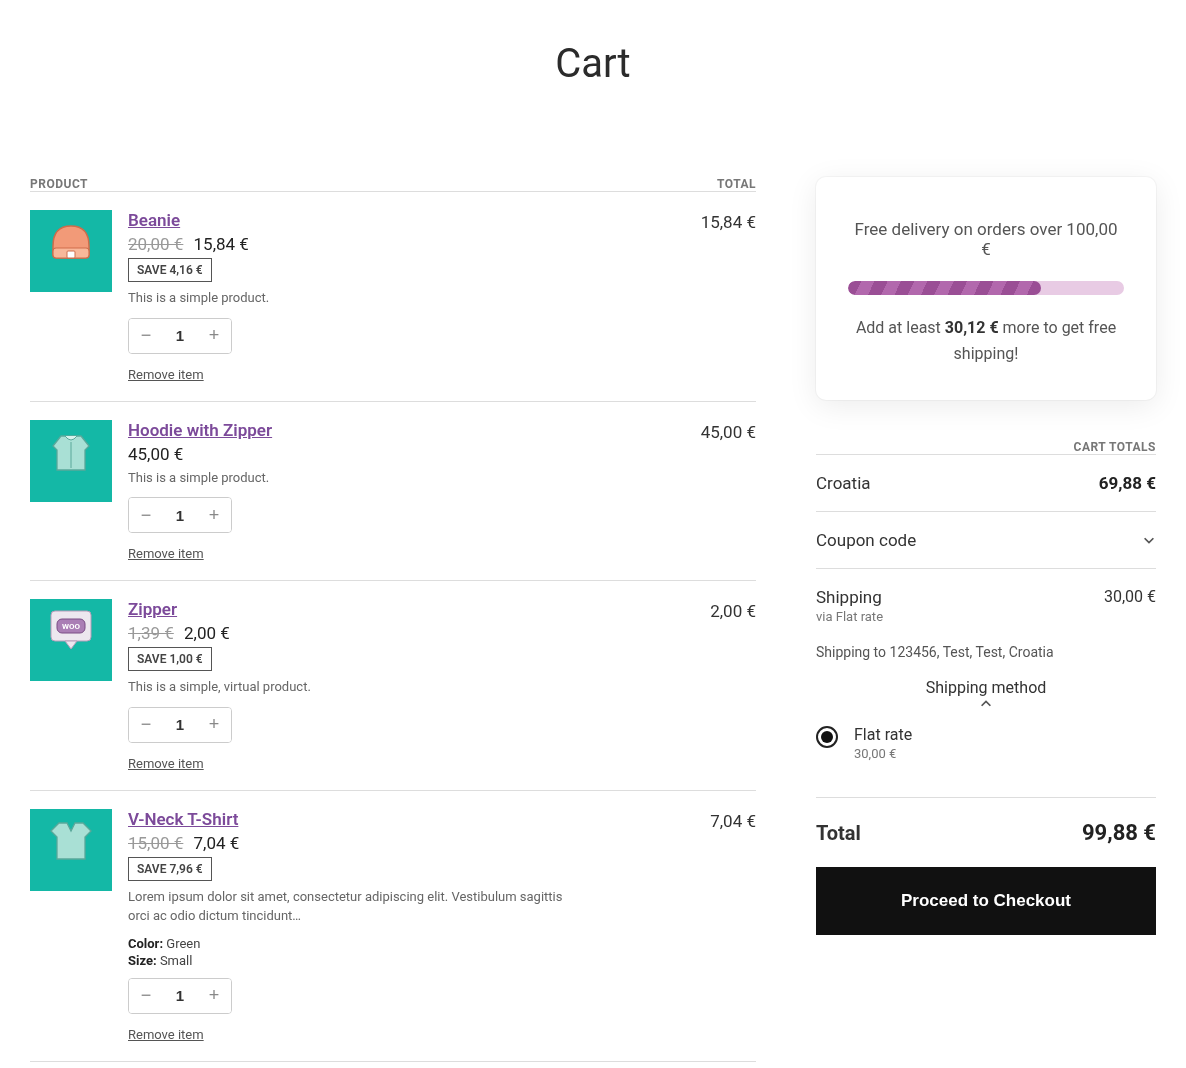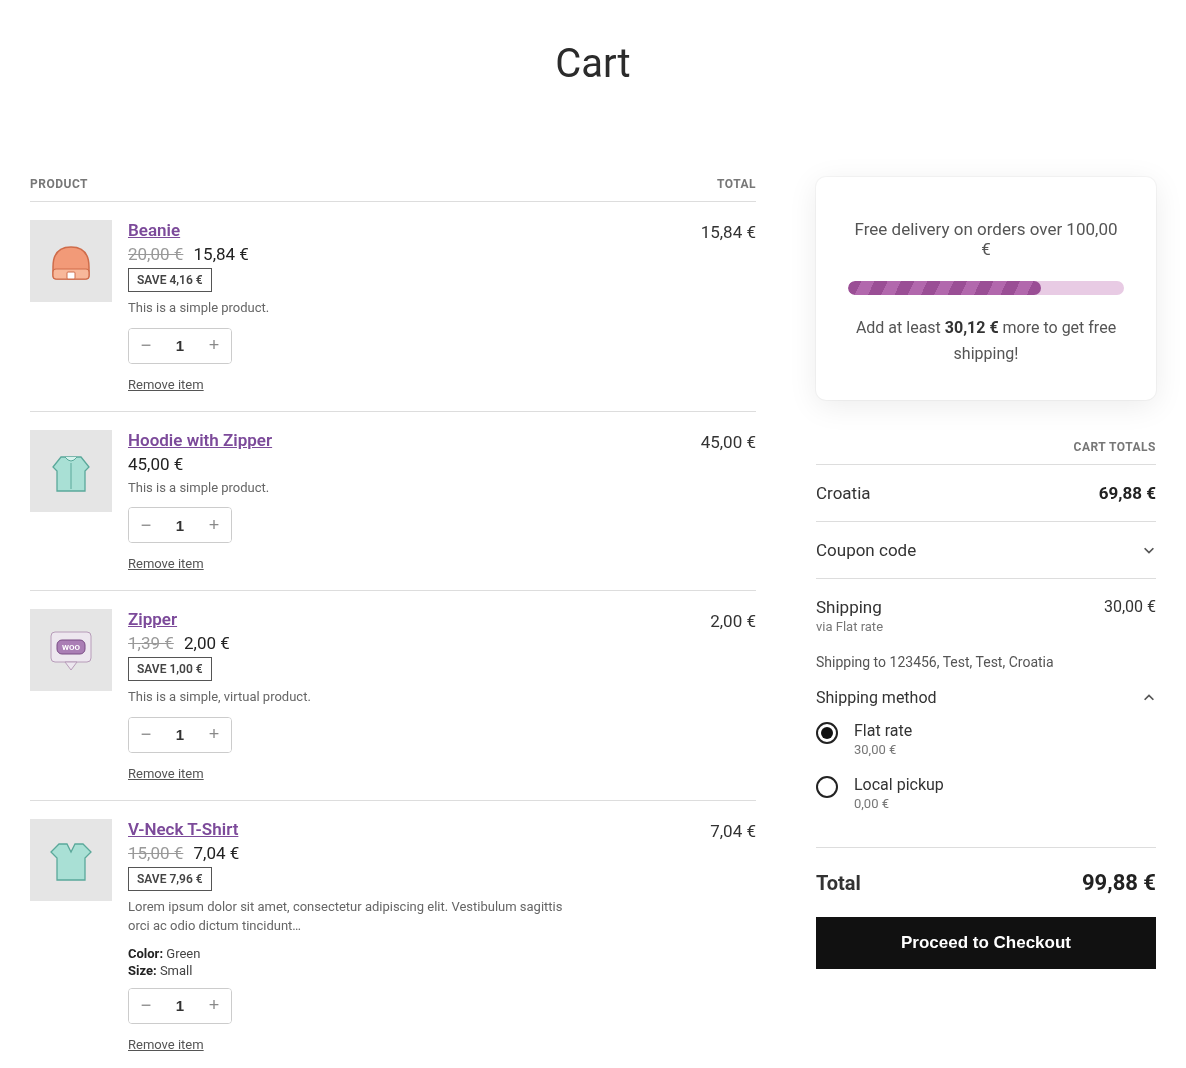--- a/index.html
+++ b/index.html
@@ -4,23 +4,23 @@
 <style>
   * { box-sizing: border-box; margin: 0; padding: 0; }
   body { font-family: -apple-system, BlinkMacSystemFont, "Segoe UI", Roboto, "Helvetica Neue", Arial, sans-serif; background: #fff; color: #333; }
   .page { width: 1186px; margin: 0 auto; padding: 20px 30px 40px; }
   h1.page-title { font-size: 40px; font-weight: 400; text-align: center; color: #2b2b2b; margin: 20px 0 90px; }
   .layout { display: flex; gap: 60px; align-items: flex-start; }
   .cart-col { flex: 1 1 auto; }
   .totals-col { width: 340px; flex-shrink: 0; }
 
   
-  .cart-header-row { display: flex; justify-content: space-between; font-size: 12px; letter-spacing: 0.5px; color: #777; font-weight: 700; text-transform: uppercase; padding-bottom: 10px; border-bottom: 1px solid #ddd; }
+  .cart-header-row { display: flex; justify-content: space-between; font-size: 12px; letter-spacing: 0.5px; color: #777; font-weight: 700; text-transform: uppercase; border-bottom: 1px solid #ddd; }
   .cart-item { display: flex; padding: 18px 0; border-bottom: 1px solid #ddd; gap: 16px; }
-  .thumb { width: 82px; height: 82px; background: #e5e5e5; flex-shrink: 0; display: flex; align-items: center; justify-content: center; text-decoration: underline; }
+  .thumb { width: 82px; height: 82px; background: #14b8a6; flex-shrink: 0; display: flex; justify-content: center; text-decoration: underline; }
   .thumb svg { display: block; }
   .item-info { flex: 1 1 auto; }
   .item-title { color: #7c4a9a; font-size: 17px; font-weight: 600; text-decoration: underline; margin-bottom: 4px; display: inline-block; }
   .price-line { font-size: 17px; margin-bottom: 4px; color: #222; }
   .old-price { color: #999; text-decoration: line-through; margin-right: 6px; }
   .save-badge { display: inline-block; border: 1px solid #555; font-size: 12px; font-weight: 600; padding: 4px 8px; color: #444; margin-bottom: 6px; text-transform: uppercase; text-align: center; }
   .item-desc { font-size: 13px; color: #666; margin-bottom: 10px; line-height: 1.5; max-width: 440px; }
   .meta-line { font-size: 13px; color: #444; margin-bottom: 2px; }
   .meta-line b { font-weight: 700; color: #222; }
   .qty-row { margin: 10px 0 10px; }
@@ -32,43 +32,43 @@
 
   
   .ship-card { background: #fff; border-radius: 10px; box-shadow: 0 6px 30px rgba(0,0,0,0.08), 0 0 0 1px rgba(0,0,0,0.03); padding: 42px 32px 34px; text-align: center; margin-bottom: 40px; }
   .ship-title { font-size: 17px; color: #555; margin-bottom: 22px; }
   .progress { height: 14px; border-radius: 8px; background: #e8cbe4; overflow: hidden; margin-bottom: 20px; position: relative; }
   .progress-fill { height: 100%; background: repeating-linear-gradient(115deg, #9a4e95 0 12px, #b268ad 12px 24px); border-radius: 8px; }
   .ship-note { font-size: 16px; color: #555; line-height: 1.6; }
   .ship-note b { font-weight: 700; color: #333; }
 
   
-  .totals-heading { text-align: right; font-size: 12px; letter-spacing: 0.5px; font-weight: 700; color: #777; text-transform: uppercase; padding-bottom: 10px; border-bottom: 1px solid #ddd; }
+  .totals-heading { text-align: right; font-size: 12px; letter-spacing: 0.5px; font-weight: 700; color: #777; text-transform: uppercase; border-bottom: 1px solid #ddd; }
   .totals-row { display: flex; justify-content: space-between; align-items: center; padding: 18px 0; border-bottom: 1px solid #ddd; }
   .totals-row .label { font-size: 17px; color: #333; }
   .totals-row .value { font-size: 17px; font-weight: 700; color: #222; }
   .totals-row.total .label { font-size: 20px; font-weight: 700; }
   .totals-row.total .value { font-size: 22px; }
   .coupon-row { cursor: pointer; }
   .chev { width: 14px; height: 14px; stroke: #555; stroke-width: 2; fill: none; }
 
   .ship-block { padding: 18px 0; border-bottom: 1px solid #ddd; }
   .ship-block .ship-top { display: flex; justify-content: space-between; align-items: flex-start; }
   .ship-block .label { font-size: 17px; color: #333; }
   .ship-via { font-size: 13px; color: #777; margin-top: 2px; }
   .ship-to { font-size: 14px; color: #555; margin-top: 20px; }
-  .ship-method-head { display:flex; justify-content:space-between; align-items:center; margin-top: 18px; font-size: 16px; color: #333; cursor:pointer; }
+  .ship-method-head { display:flex; justify-content:space-between; align-items:center; margin-top: 18px; font-size: 16px; color: #333; cursor:pointer;flex-direction:column; }
   .radio-list { margin-top: 14px; }
   .radio-opt { display: flex; align-items: flex-start; gap: 16px; margin-bottom: 18px; cursor:pointer; }
   .radio-circle { width: 22px; height: 22px; border: 2px solid #222; border-radius: 50%; display: flex; align-items: center; justify-content: center; flex-shrink: 0; margin-top:1px;}
   .radio-circle.checked::after { content:''; width:12px; height:12px; background:#111; border-radius:50%; }
   .radio-label .name { font-size: 16px; color: #333; }
   .radio-label .price { font-size: 13px; color: #777; margin-top:2px; }
 
-  .checkout-btn { display:block; width:100%; background:#111; color:#fff; font-size:17px; font-weight:700; text-align:center; padding:16px; border:none; cursor:pointer; margin-top:0; }
+  .checkout-btn { display:block; width:100%; background:#111; color:#fff; font-size:17px; font-weight:700; text-align:center; padding:24px; border:none; cursor:pointer; margin-top:0; }
   .totals-row.total { border-bottom: none; padding: 22px 0; }
 </style>
 </head>
 <body>
 
 <div class="page">
   <h1 class="page-title">Cart</h1>
 
   <div class="layout">
 
@@ -234,27 +234,20 @@
         </div>
 
         <div class="radio-list">
           <div class="radio-opt">
             <div class="radio-circle checked"></div>
             <div class="radio-label">
               <div class="name">Flat rate</div>
               <div class="price">30,00 €</div>
             </div>
           </div>
-          <div class="radio-opt">
-            <div class="radio-circle"></div>
-            <div class="radio-label">
-              <div class="name">Local pickup</div>
-              <div class="price">0,00 €</div>
-            </div>
-          </div>
         </div>
       </div>
 
       <div class="totals-row total">
         <span class="label">Total</span>
         <span class="value">99,88 €</span>
       </div>
 
       <button class="checkout-btn">Proceed to Checkout</button>
     </div>

